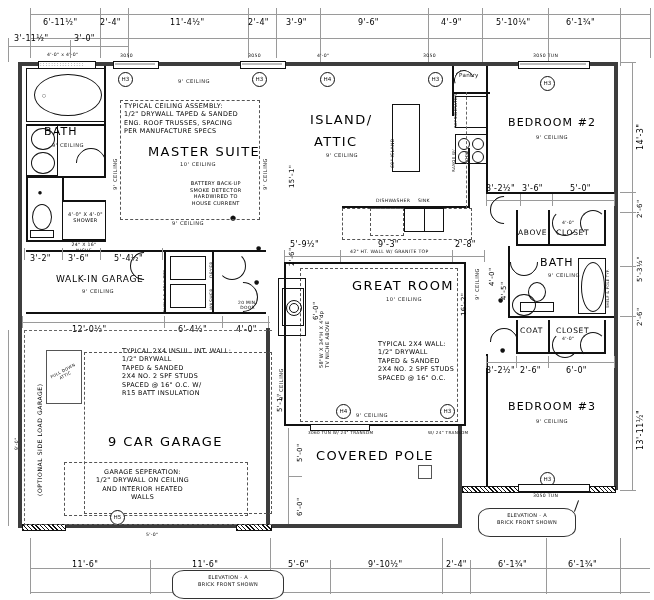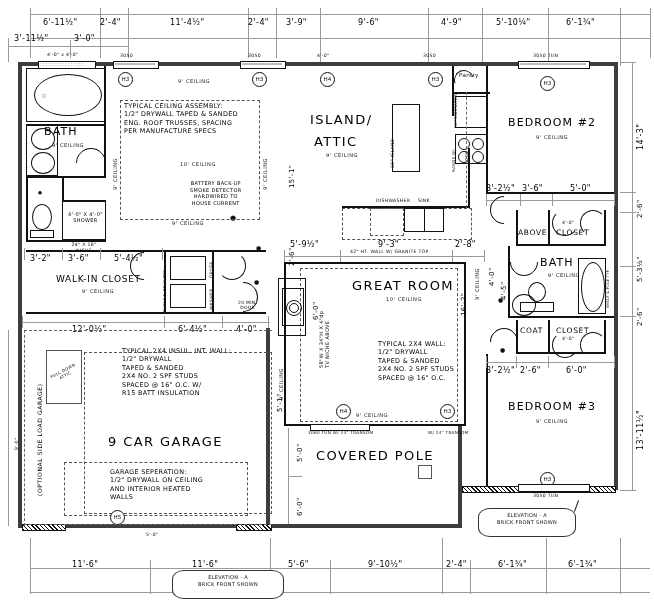--- a/index.html
+++ b/index.html
@@ -141,20 +141,21 @@
 SHOWER</div>
 
   <div class="swing" style="left:76px;top:148px;width:28px;height:28px;transform:rotate(45deg);"></div>
   <div class="thin" style="left:104px;top:150px;width:1.5px;height:26px;"></div>
 
   <div class="roomname sm" style="left:44px;top:125px;">BATH</div>
   <div class="ceil" style="left:52px;top:142px;">9' CEILING</div>
   <div class="note" style="left:62px;top:242px;font-size:4.6px;line-height:6px;text-align:center;width:44px;">24" X 16"
 NICHE</div>
 
+  <div class="roomname" style="left:148px;top:144px;">MASTER SUITE</div>
   <div class="ceil" style="left:180px;top:161px;">10' CEILING</div>
   <div class="note" style="left:124px;top:102px;">TYPICAL CEILING ASSEMBLY:
 1/2" DRYWALL TAPED &amp; SANDED
 ENG. ROOF TRUSSES, SPACING
 PER MANUFACTURE SPECS</div>
   <div class="note" style="left:190px;top:180px;font-size:5px;line-height:6.5px;text-align:center;">BATTERY BACK-UP
 SMOKE DETECTOR
 HARDWIRED TO
 HOUSE CURRENT</div>
   <div class="tiny" style="left:230px;top:214px;font-size:7px;">●</div>
@@ -167,21 +168,21 @@
   <div class="win" style="left:113px;top:61px;width:44px;height:6px;"></div>
   <div class="winfill" style="left:115px;top:63px;width:40px;height:2px;"></div>
   <div class="win" style="left:240px;top:61px;width:44px;height:6px;"></div>
   <div class="winfill" style="left:242px;top:63px;width:40px;height:2px;"></div>
 
   <div class="bub" style="left:118px;top:72px;">H3</div>
   <div class="bub" style="left:252px;top:72px;">H3</div>
 
   <div class="thin" style="left:26px;top:250px;width:240px;height:1.5px;"></div>
   <div class="thin" style="left:26px;top:312px;width:240px;height:1.5px;"></div>
-  <div class="roomname xs" style="left:56px;top:274px;">WALK-IN CLOSET</div>
+  <div class="roomname xs" style="left:56px;top:274px;">WALK-IN GARAGE</div>
   <div class="ceil" style="left:82px;top:288px;">9' CEILING</div>
 
   <div class="thin" style="left:164px;top:250px;width:1.5px;height:62px;"></div>
   <div class="thin" style="left:212px;top:250px;width:1.5px;height:62px;"></div>
   <div class="box" style="left:170px;top:256px;width:36px;height:24px;"></div>
   <div class="box" style="left:170px;top:284px;width:36px;height:24px;"></div>
   <div class="tiny v" style="left:209px;top:278px;">DRYER</div>
   <div class="tiny v" style="left:209px;top:310px;">WASHER</div>
   <div class="tiny v" style="left:162px;top:312px;font-size:4px;">SHELF &amp; POLE TYP.</div>
 
@@ -210,21 +211,21 @@
   <div class="dimtxt" style="left:178px;top:325px;">6'-4½"</div>
   <div class="dimtxt" style="left:236px;top:325px;">4'-0"</div>
 
   <div class="roomname" style="left:108px;top:434px;">9 CAR GARAGE</div>
   <div class="note" style="left:122px;top:347px;">TYPICAL 2X4 INSUL. INT. WALL:
 1/2" DRYWALL
 TAPED &amp; SANDED
 2X4 NO. 2 SPF STUDS
 SPACED @ 16" O.C. W/
 R15 BATT INSULATION</div>
-  <div class="note" style="left:110px;top:468px;">GARAGE SEPERATION:
+  <div class="note" style="left:96px;top:468px;text-align:center;">GARAGE SEPERATION:
 1/2" DRYWALL ON CEILING
 AND INTERIOR HEATED
 WALLS</div>
   <div class="dash" style="left:84px;top:352px;width:186px;height:160px;"></div>
   <div class="dash" style="left:64px;top:462px;width:182px;height:52px;"></div>
   <div class="boxg" style="left:46px;top:350px;width:36px;height:54px;"></div>
   <div class="note" style="left:50px;top:368px;font-size:4px;line-height:5px;text-align:center;width:28px;transform:rotate(-28deg);">PULL DOWN
 ATTIC</div>
   <div class="bub" style="left:110px;top:510px;">H5</div>
 

